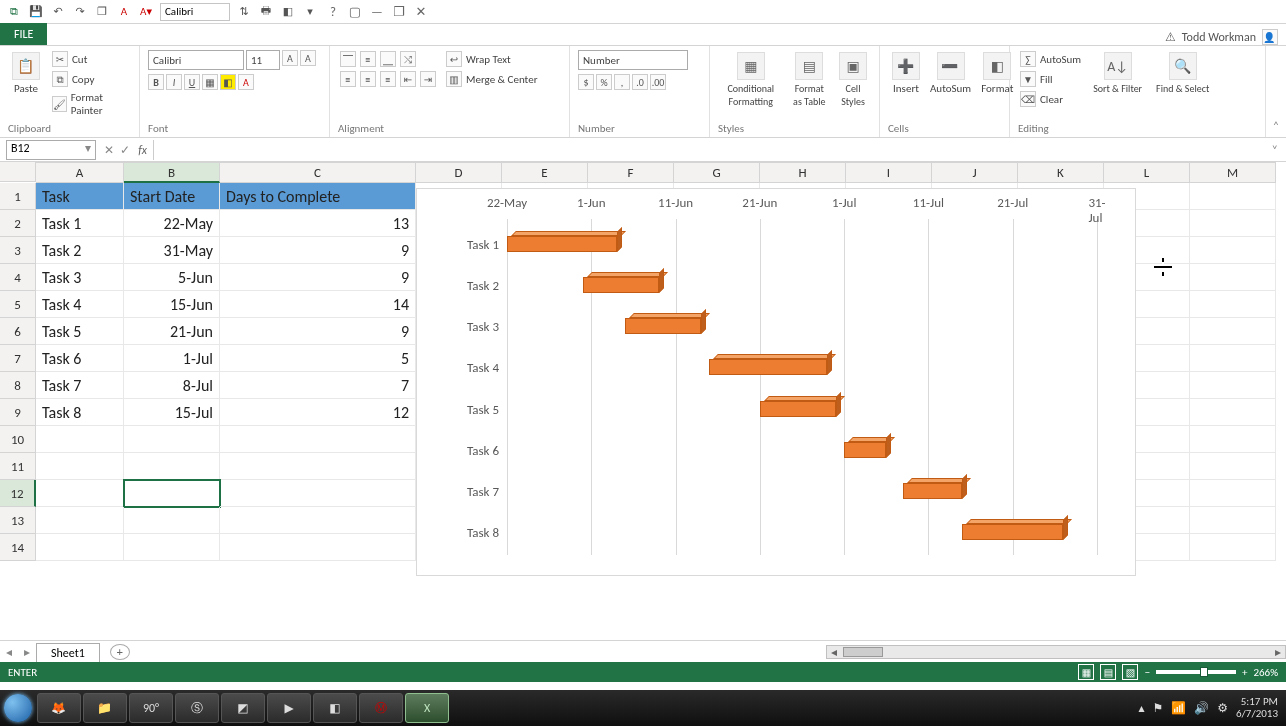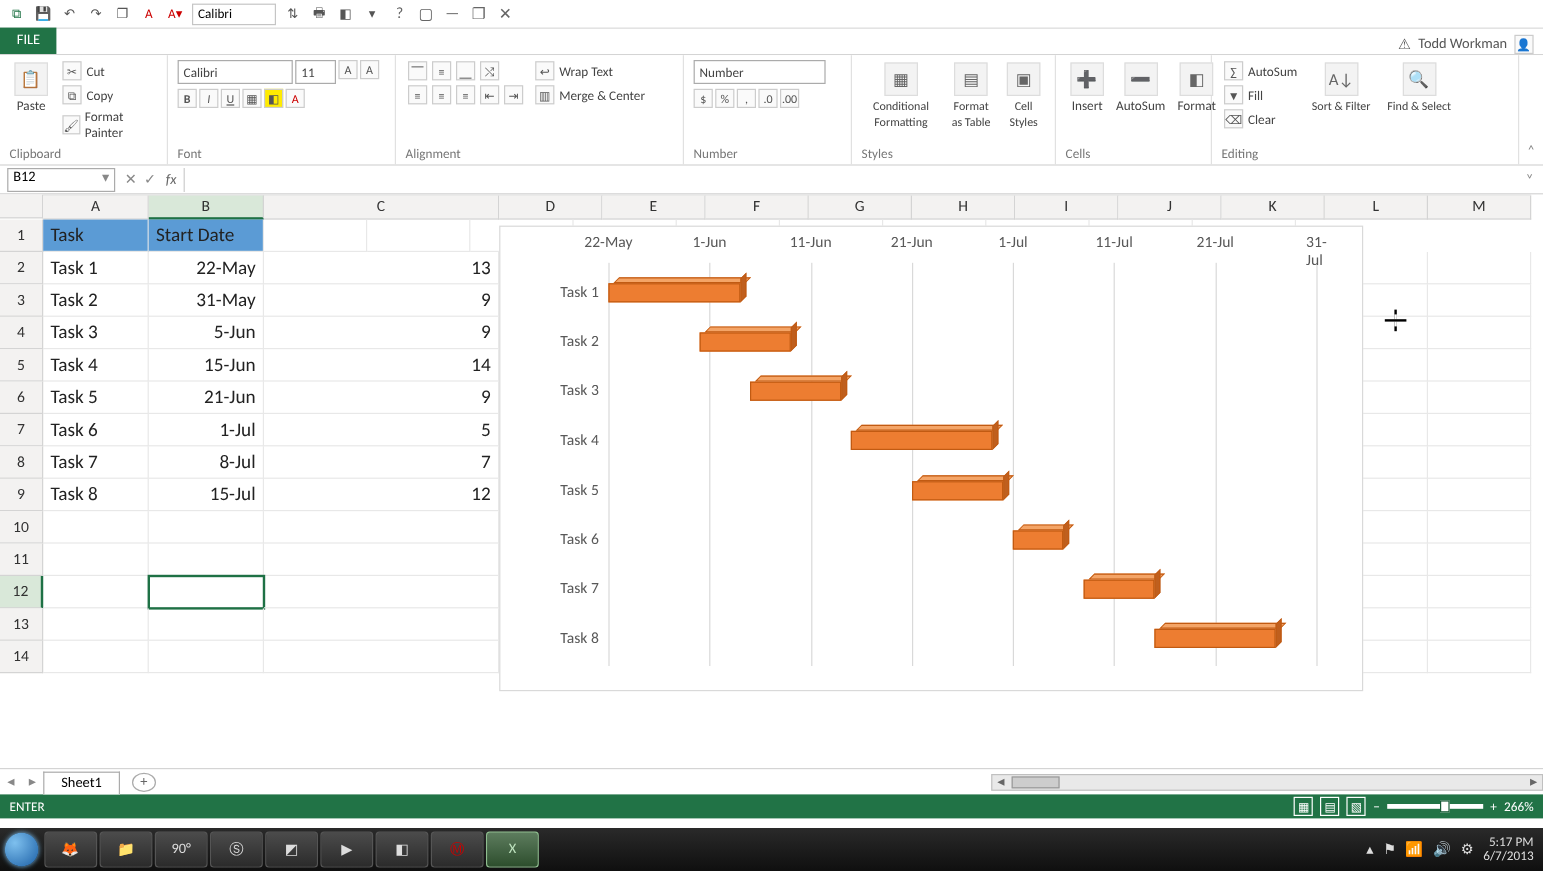--- a/index.html
+++ b/index.html
@@ -318,20 +318,21 @@
         <div class="ch" style="width: 86px;">K</div>
         <div class="ch" style="width: 86px;">L</div>
         <div class="ch" style="width: 86px;">M</div>
       </div>
   </div>
   <div class="grid" id="grid">
       <div class="grow">
         <div class="rowhdr" style="height: 27px;">1</div>
         <div class="cell hdr" style="width: 88px;">Task</div>
         <div class="cell hdr" style="width: 96px;">Start Date</div>
+        <div class="cell hdr" style="width: 196px;">Days to Complete</div>
         <div class="cell" style="width: 86px;"></div>
         <div class="cell" style="width: 86px;"></div>
         <div class="cell" style="width: 86px;"></div>
         <div class="cell" style="width: 86px;"></div>
         <div class="cell" style="width: 86px;"></div>
         <div class="cell" style="width: 86px;"></div>
         <div class="cell" style="width: 86px;"></div>
         <div class="cell" style="width: 86px;"></div>
         <div class="cell" style="width: 86px;"></div>
         <div class="cell" style="width: 86px;"></div>

